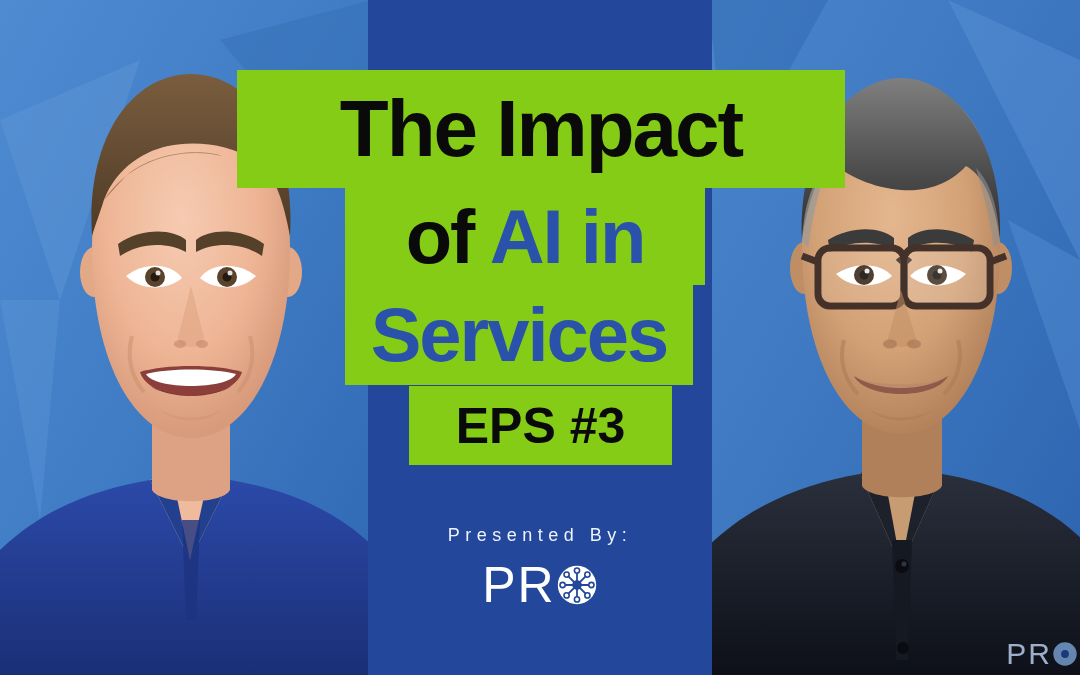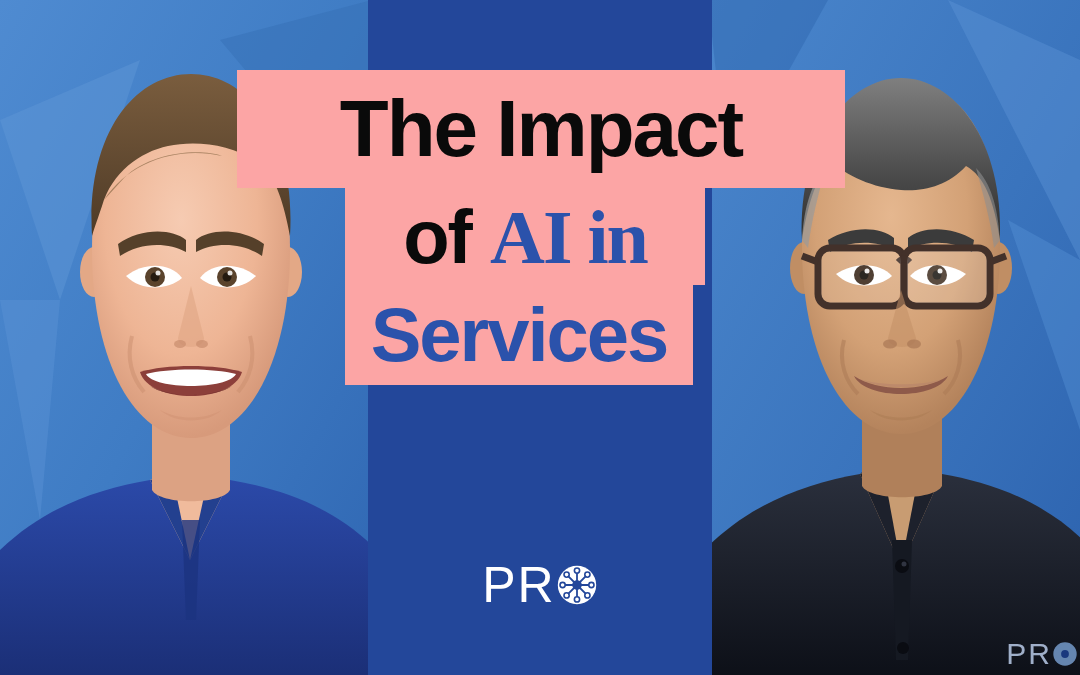--- a/index.html
+++ b/index.html
@@ -43,41 +43,41 @@
     left: 368px;
     top: 0;
     width: 344px;
     height: 675px;
     background: #23479a;
   }
 
   
   .title-block {
     position: absolute;
-    background: #fca5a5;
+    background: #84cc16;
     display: flex;
     align-items: center;
     justify-content: center;
     box-sizing: border-box;
   }
   .tb1 { left: 237px; top: 70px;  width: 608px; height: 118px; }
   .tb2 { left: 345px; top: 188px; width: 360px; height: 97px;  }
   .tb3 { left: 345px; top: 285px; width: 348px; height: 100px; }
   .tb4 { left: 409px; top: 386px; width: 263px; height: 79px;  }
 
   .title-line {
     font-size: 80px;
     font-weight: 700;
     line-height: 1;
     letter-spacing: -2px;
     white-space: nowrap;
     color: #0a0a0a;
   }
   .tb2 .title-line, .tb3 .title-line { font-size: 76px; }
-  .accent { color: #2b52ab; font-family: Liberation Serif, serif; }
+  .accent { color: #2b52ab; }
   .all-accent { color: #2b52ab; }
 
   .eps-line {
     font-size: 50px;
     font-weight: 700;
     letter-spacing: 0px;
     color: #0a0a0a;
     white-space: nowrap;
   }
 
@@ -346,21 +346,25 @@
   </div>
 
   <div class="title-block tb2">
     <span class="title-line"><span>of </span><span class="accent">AI in</span></span>
   </div>
 
   <div class="title-block tb3">
     <span class="title-line all-accent">Services</span>
   </div>
 
-
+  <div class="title-block tb4">
+    <span class="eps-line">EPS #3</span>
+  </div>
+
+  <div class="presented-by">Presented By:</div>
 
   <div class="logo-row">
     <span class="logo-word">PR</span>
     <svg class="logo-mark" viewBox="0 0 100 100">
       <circle cx="50" cy="50" r="48" fill="#ffffff"></circle>
       <g stroke="#23479a" stroke-width="4.5" stroke-linecap="round">
         <line x1="50" y1="50" x2="50" y2="16"></line>
         <line x1="50" y1="50" x2="74" y2="26"></line>
         <line x1="50" y1="50" x2="84" y2="50"></line>
         <line x1="50" y1="50" x2="74" y2="74"></line>

